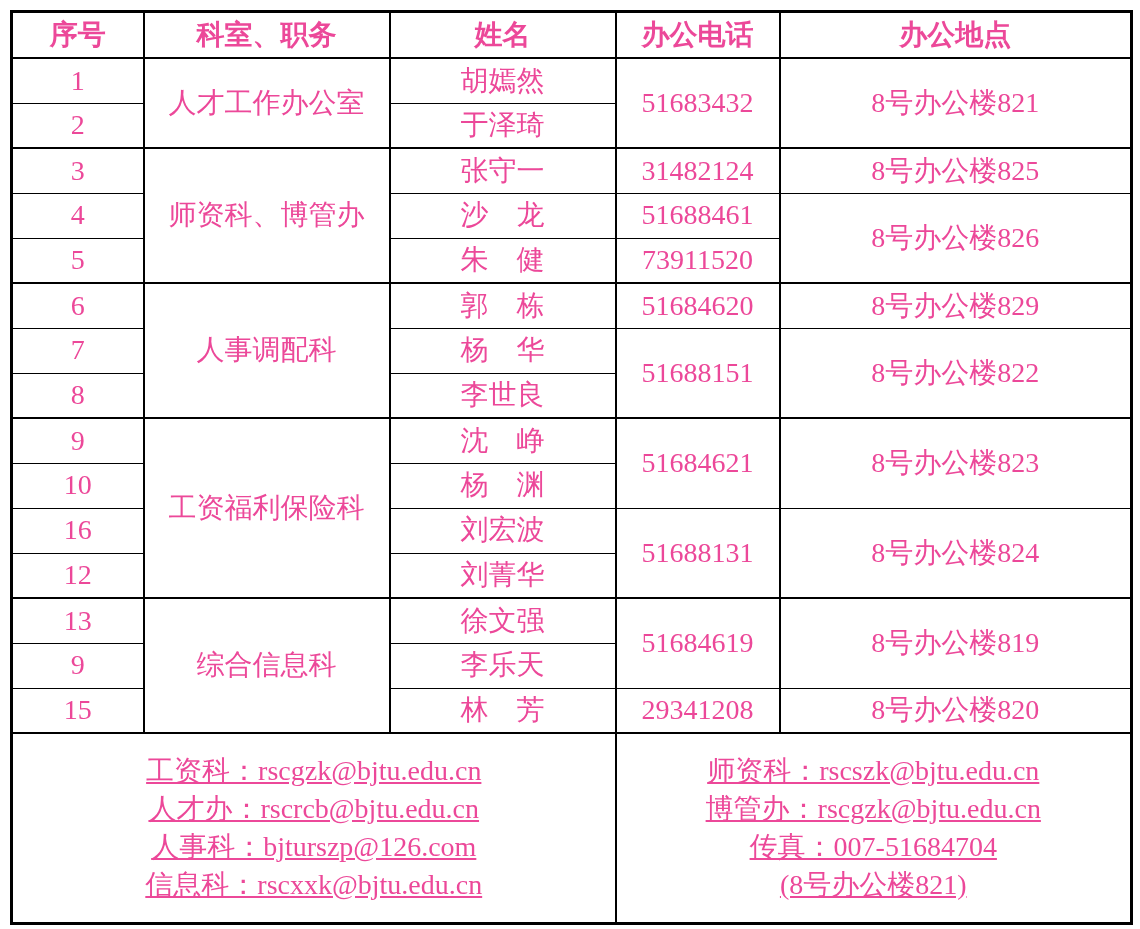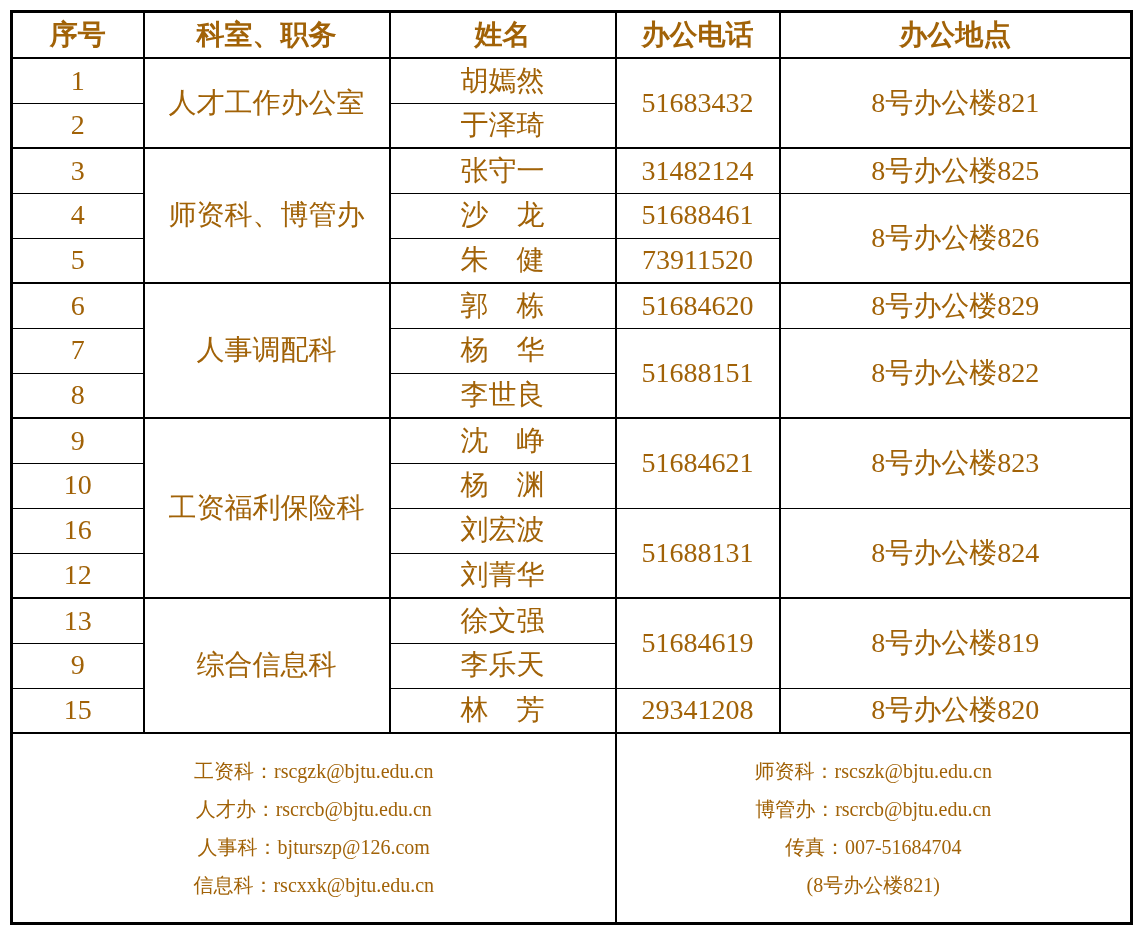--- a/index.html
+++ b/index.html
@@ -5,21 +5,21 @@
   html, body {
     margin: 0;
     padding: 0;
     background: #ffffff;
   }
   .page {
     position: relative;
     width: 1105px;
     height: 929px;
     background: #ffffff;
-    color: #a16207;
+    color: #ec4899;
     font-family: "Liberation Serif", "DejaVu Serif", serif;
   }
   table.contact {
     position: absolute;
     left: 10px;
     top: 10px;
     width: 1120px;
     border-collapse: collapse;
     table-layout: fixed;
     border: 3px solid #000000;
@@ -50,22 +50,23 @@
     border-top: 2px solid #000000;
   }
   table.contact tr.footer-row {
     height: 190px;
   }
   table.contact tr.footer-row > td {
     border-top: 2px solid #000000;
   }
   .footer-lines div {
     line-height: 38px;
-    font-size: 20px;
+    font-size: 28px;
     text-align: center;
+    text-decoration: underline;
   }
 </style>
 </head>
 <body>
 
 <div class="page">
   <table class="contact">
     <colgroup>
       <col style="width:132px">
       <col style="width:246px">
@@ -177,21 +178,21 @@
           <div class="footer-lines">
             <div>工资科：rscgzk@bjtu.edu.cn</div>
             <div>人才办：rscrcb@bjtu.edu.cn</div>
             <div>人事科：bjturszp@126.com</div>
             <div>信息科：rscxxk@bjtu.edu.cn</div>
           </div>
         </td>
         <td colspan="2">
           <div class="footer-lines">
             <div>师资科：rscszk@bjtu.edu.cn</div>
-            <div>博管办：rscrcb@bjtu.edu.cn</div>
+            <div>博管办：rscgzk@bjtu.edu.cn</div>
             <div>传真：007-51684704</div>
             <div>(8号办公楼821)</div>
           </div>
         </td>
       </tr>
     </tbody>
   </table>
 </div>
 
 </body></html>

